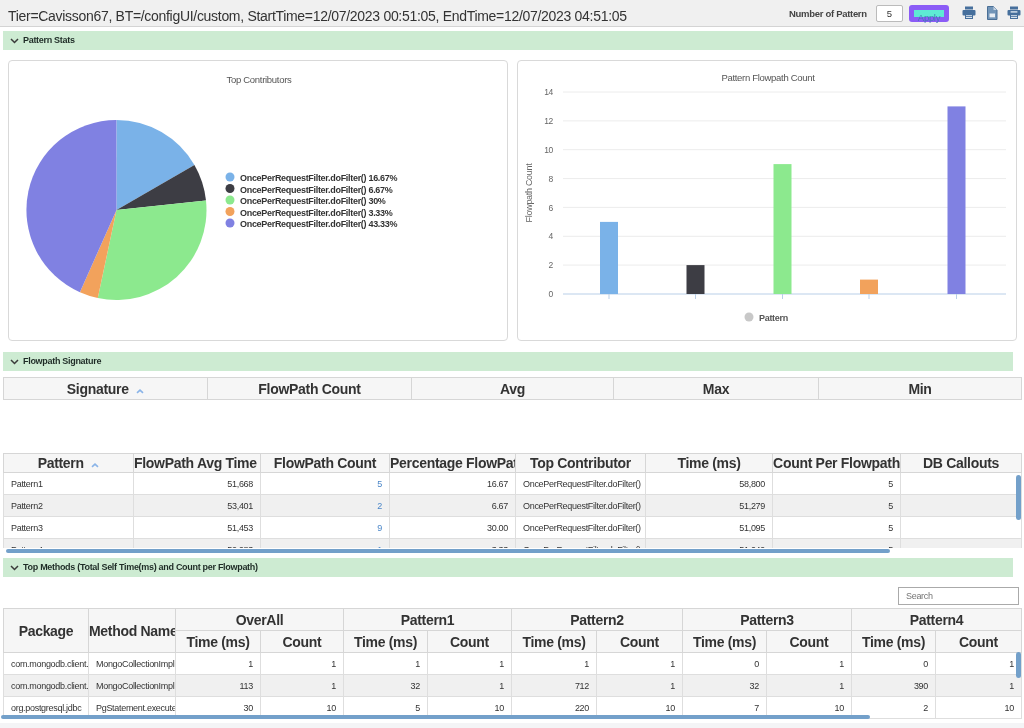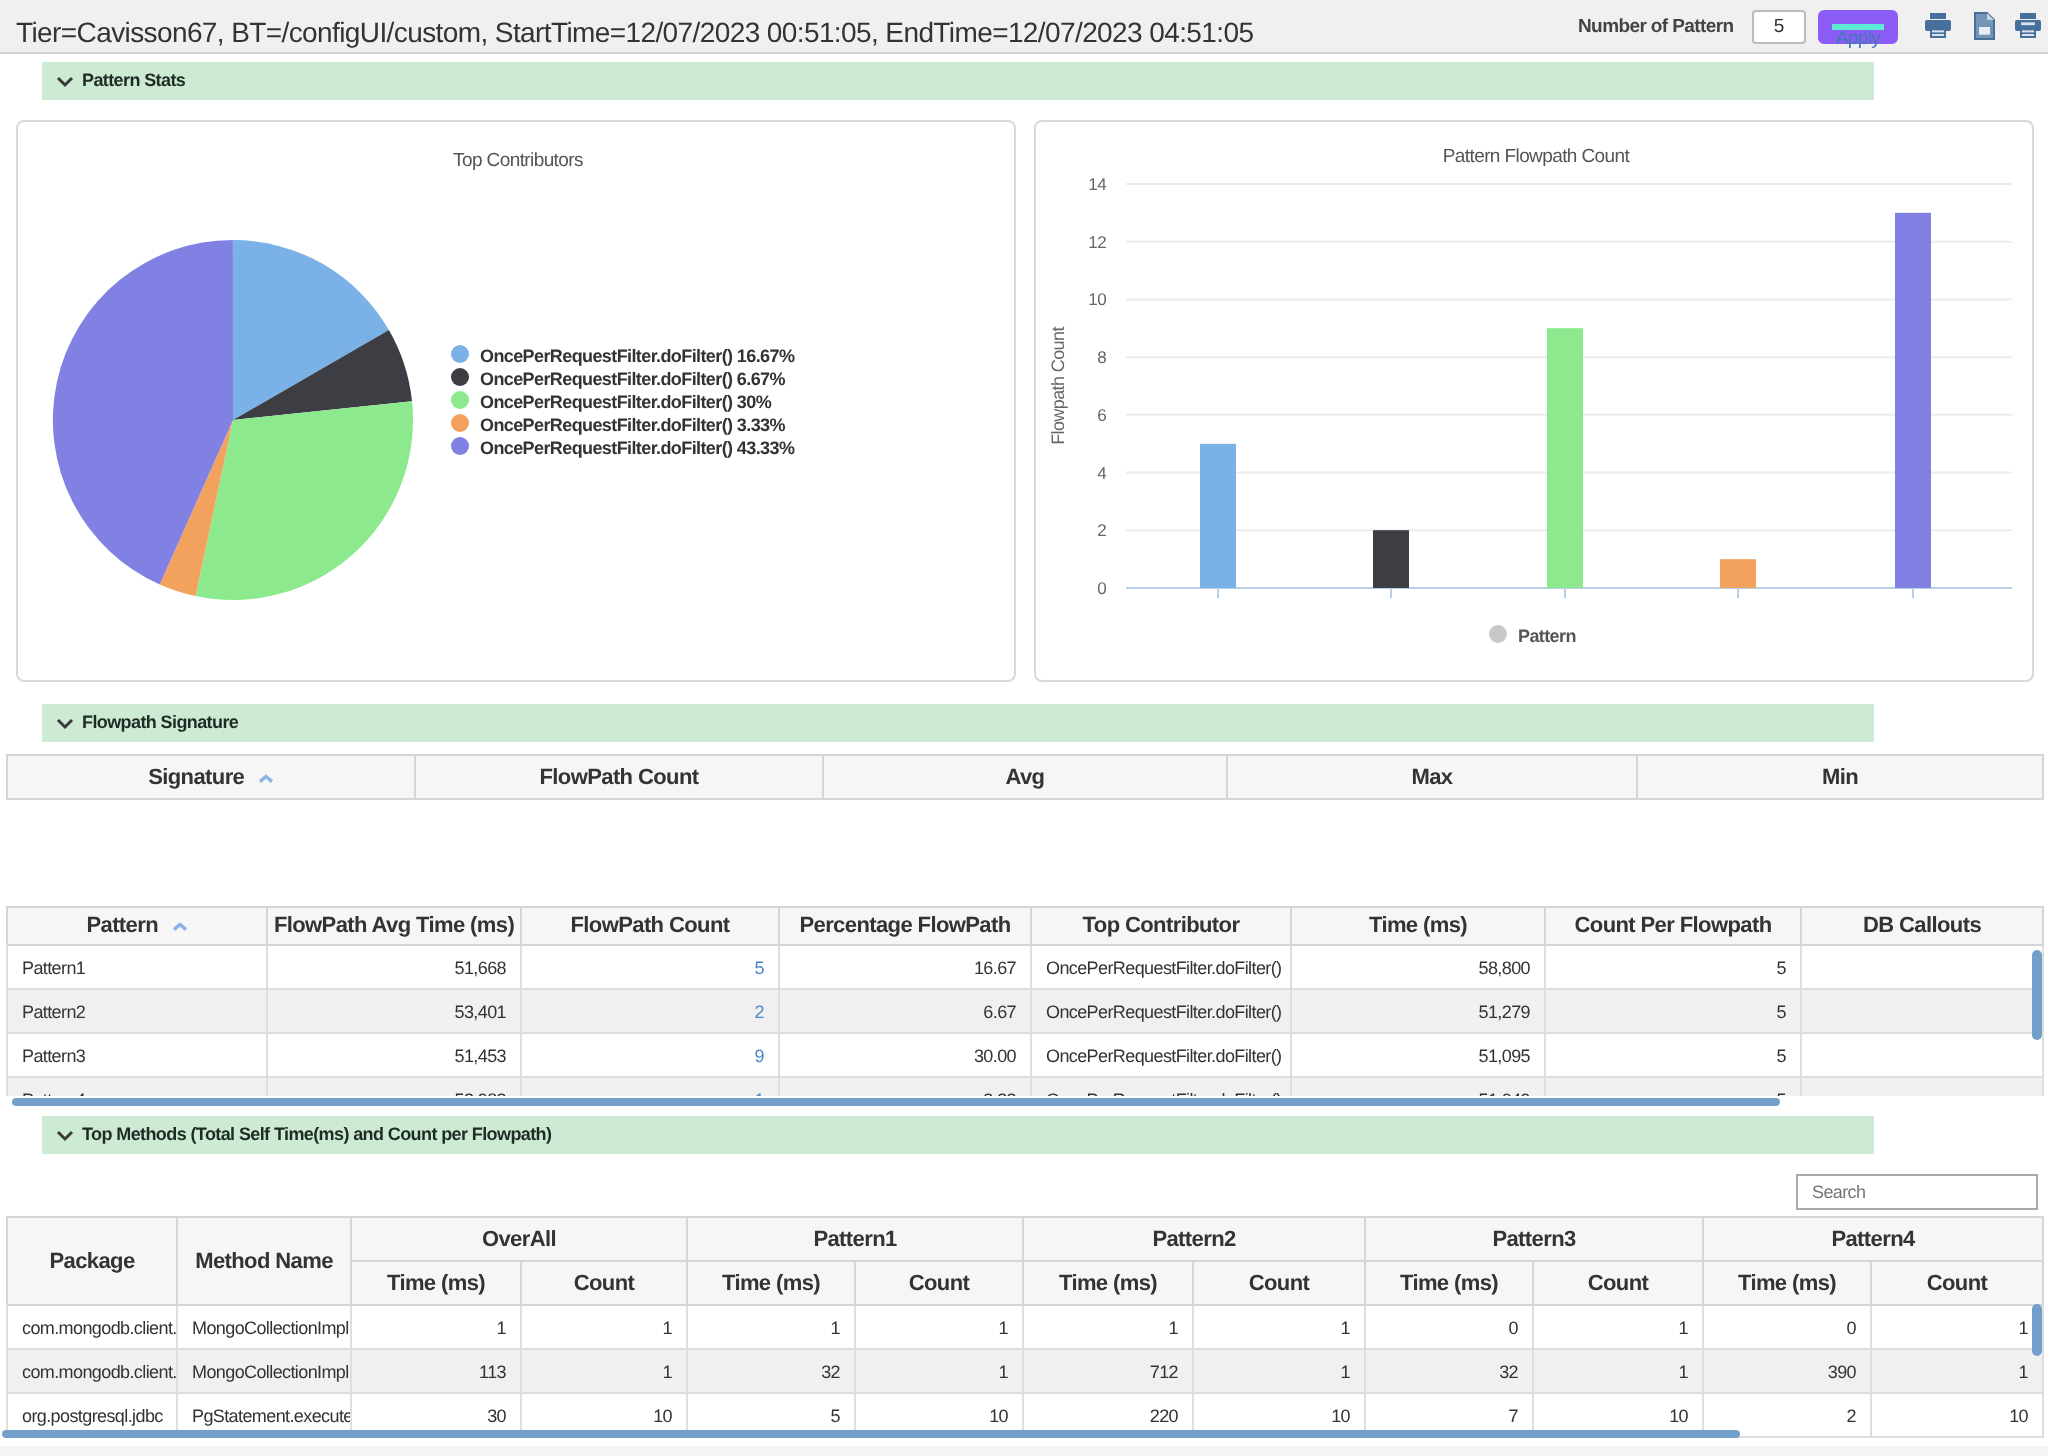--- a/index.html
+++ b/index.html
@@ -2,28 +2,28 @@
 <html><head>
 <meta charset="utf-8">
 <style>
 * { margin:0; padding:0; box-sizing:border-box; }
 body { font-family:"Liberation Sans", sans-serif; background:#fff; letter-spacing:-0.3px; }
 #app { position:relative; width:1024px; height:728px; overflow:hidden; background:#fff; }
 .topbar { position:absolute; left:0; top:0; width:1024px; height:27px; background:#f0f0f0; border-bottom:1px solid #d4d4d4; }
 .topbar .crumb { position:absolute; left:8px; top:8px; font-size:14px; color:#333; }
 .topbar .label { position:absolute; left:789px; top:8px; font-size:9.5px; font-weight:bold; color:#444; }
 .topbar input.num { position:absolute; left:876px; top:5px; width:27px; height:17px; border:1px solid #bbb; border-radius:2px; font-size:9.5px; color:#333; text-align:center; font-family:"Liberation Sans",sans-serif; }
-.topbar .apply { position:absolute; left:909px; top:5px; width:40px; height:17px; border:7px solid #8b5cf6; border-radius:3px; background:#5eead4; color:#4179b5; font-size:9.5px; text-align:center; line-height:15px; }
+.topbar .apply { position:absolute; left:909px; top:5px; width:40px; height:17px; border:5px solid #8b5cf6; border-radius:3px; background:#5eead4; color:#4179b5; font-size:9.5px; text-align:center; line-height:15px; }
 .icon { position:absolute; top:6px; width:14px; height:14px; }
-.band { position:absolute; left:21px; width:916px; height:19px; background:#cdebd2; }
+.band { position:absolute; left:3px; width:1010px; height:19px; background:#cdebd2; }
 .band .chev { position:absolute; left:7px; top:7px; }
 .band .btxt { position:absolute; left:20px; top:4px; font-size:9px; font-weight:bold; color:#1e2b26; }
 .card { position:absolute; top:60px; width:500px; height:281px; background:#fff; border:1px solid #d9d9d9; border-radius:4px; }
 table.grid { border-collapse:collapse; table-layout:fixed; width:1018px; font-size:9px; color:#333; letter-spacing:-0.3px; }
-table.grid th { background:#f6f6f6; font-weight:bold; border:1px solid #d6d6d6; height:22px; text-align:center; font-size:11px; color:#333; white-space:nowrap; overflow:hidden; }
+table.grid th { background:#f6f6f6; font-weight:bold; border:1px solid #d6d6d6; height:22px; text-align:center; font-size:14px; color:#333; white-space:nowrap; overflow:hidden; }
 table.grid td { border:1px solid #dedede; height:22px; padding:0 7px; background:#fff; white-space:nowrap; overflow:hidden; }
 table.grid tr.alt td { background:#f0f0f0; }
 td.l { text-align:left; } td.r { text-align:right; }
 tr.h19 th { height:19px; }
 .blue { color:#4a86c8; }
 .sbar-thumb { position:absolute; height:4px; background:#73a0ca; border-radius:2px; }
 .sbar-vthumb { position:absolute; width:5px; background:#73a0ca; border-radius:2.5px; }
 </style>
 </head>
 <body>

